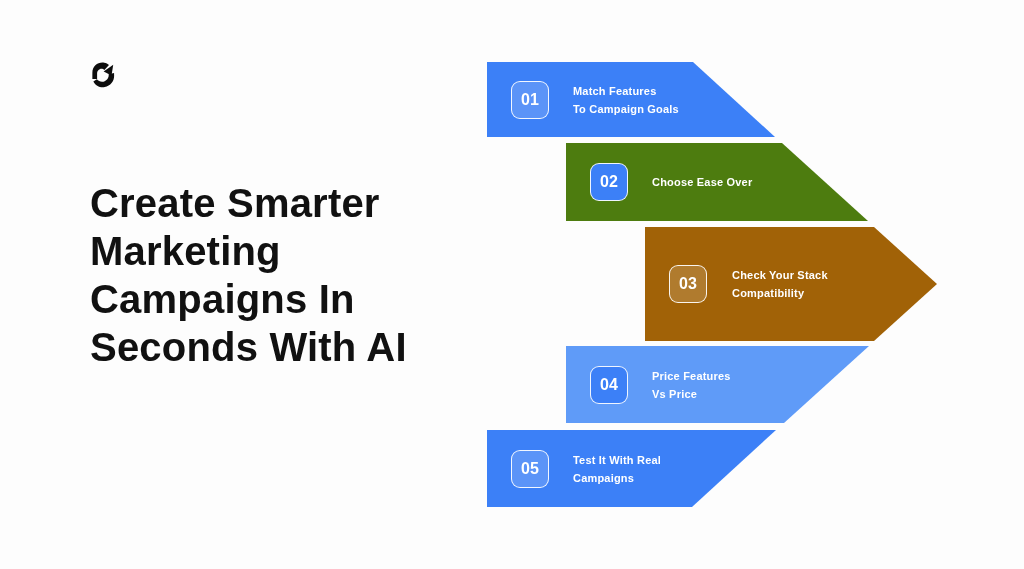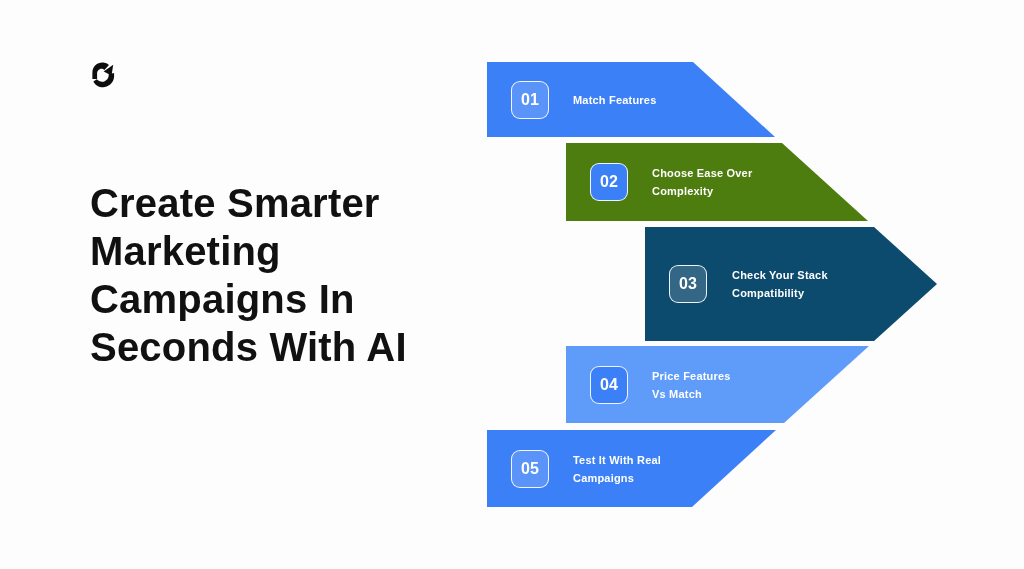--- a/index.html
+++ b/index.html
@@ -100,44 +100,44 @@
     <span>Create Smarter</span>
     <span>Marketing</span>
     <span>Campaigns In</span>
     <span>Seconds With AI</span>
   </h1>
 
   <div class="step step-1" style="background: rgb(60, 128, 247);">
     <div class="badge" style="background: rgba(255, 255, 255, 0.16); text-align: right;">01</div>
     <div class="step-text">
       <span>Match Features</span>
+      <span>To Campaign Goals</span>
     </div>
   </div>
 
   <div class="step step-2" style="background: #4d7c0f;">
     <div class="badge" style="background: rgb(60, 128, 247);">02</div>
     <div class="step-text">
       <span>Choose Ease Over</span>
-      <span>Complexity</span>
     </div>
   </div>
 
-  <div class="step step-3" style="background: #0c4a6e;">
+  <div class="step step-3" style="background: #a16207;">
     <div class="badge" style="background: rgba(255, 255, 255, 0.16);">03</div>
     <div class="step-text">
       <span>Check Your Stack</span>
       <span>Compatibility</span>
     </div>
   </div>
 
   <div class="step step-4" style="background: rgb(95, 155, 248);">
     <div class="badge" style="background: rgb(60, 128, 247);">04</div>
     <div class="step-text">
       <span>Price Features</span>
-      <span>Vs Match</span>
+      <span>Vs Price</span>
     </div>
   </div>
 
   <div class="step step-5" style="background: rgb(60, 128, 247);">
     <div class="badge" style="background: rgba(255, 255, 255, 0.16);">05</div>
     <div class="step-text">
       <span>Test It With Real</span>
       <span>Campaigns</span>
     </div>
   </div>

